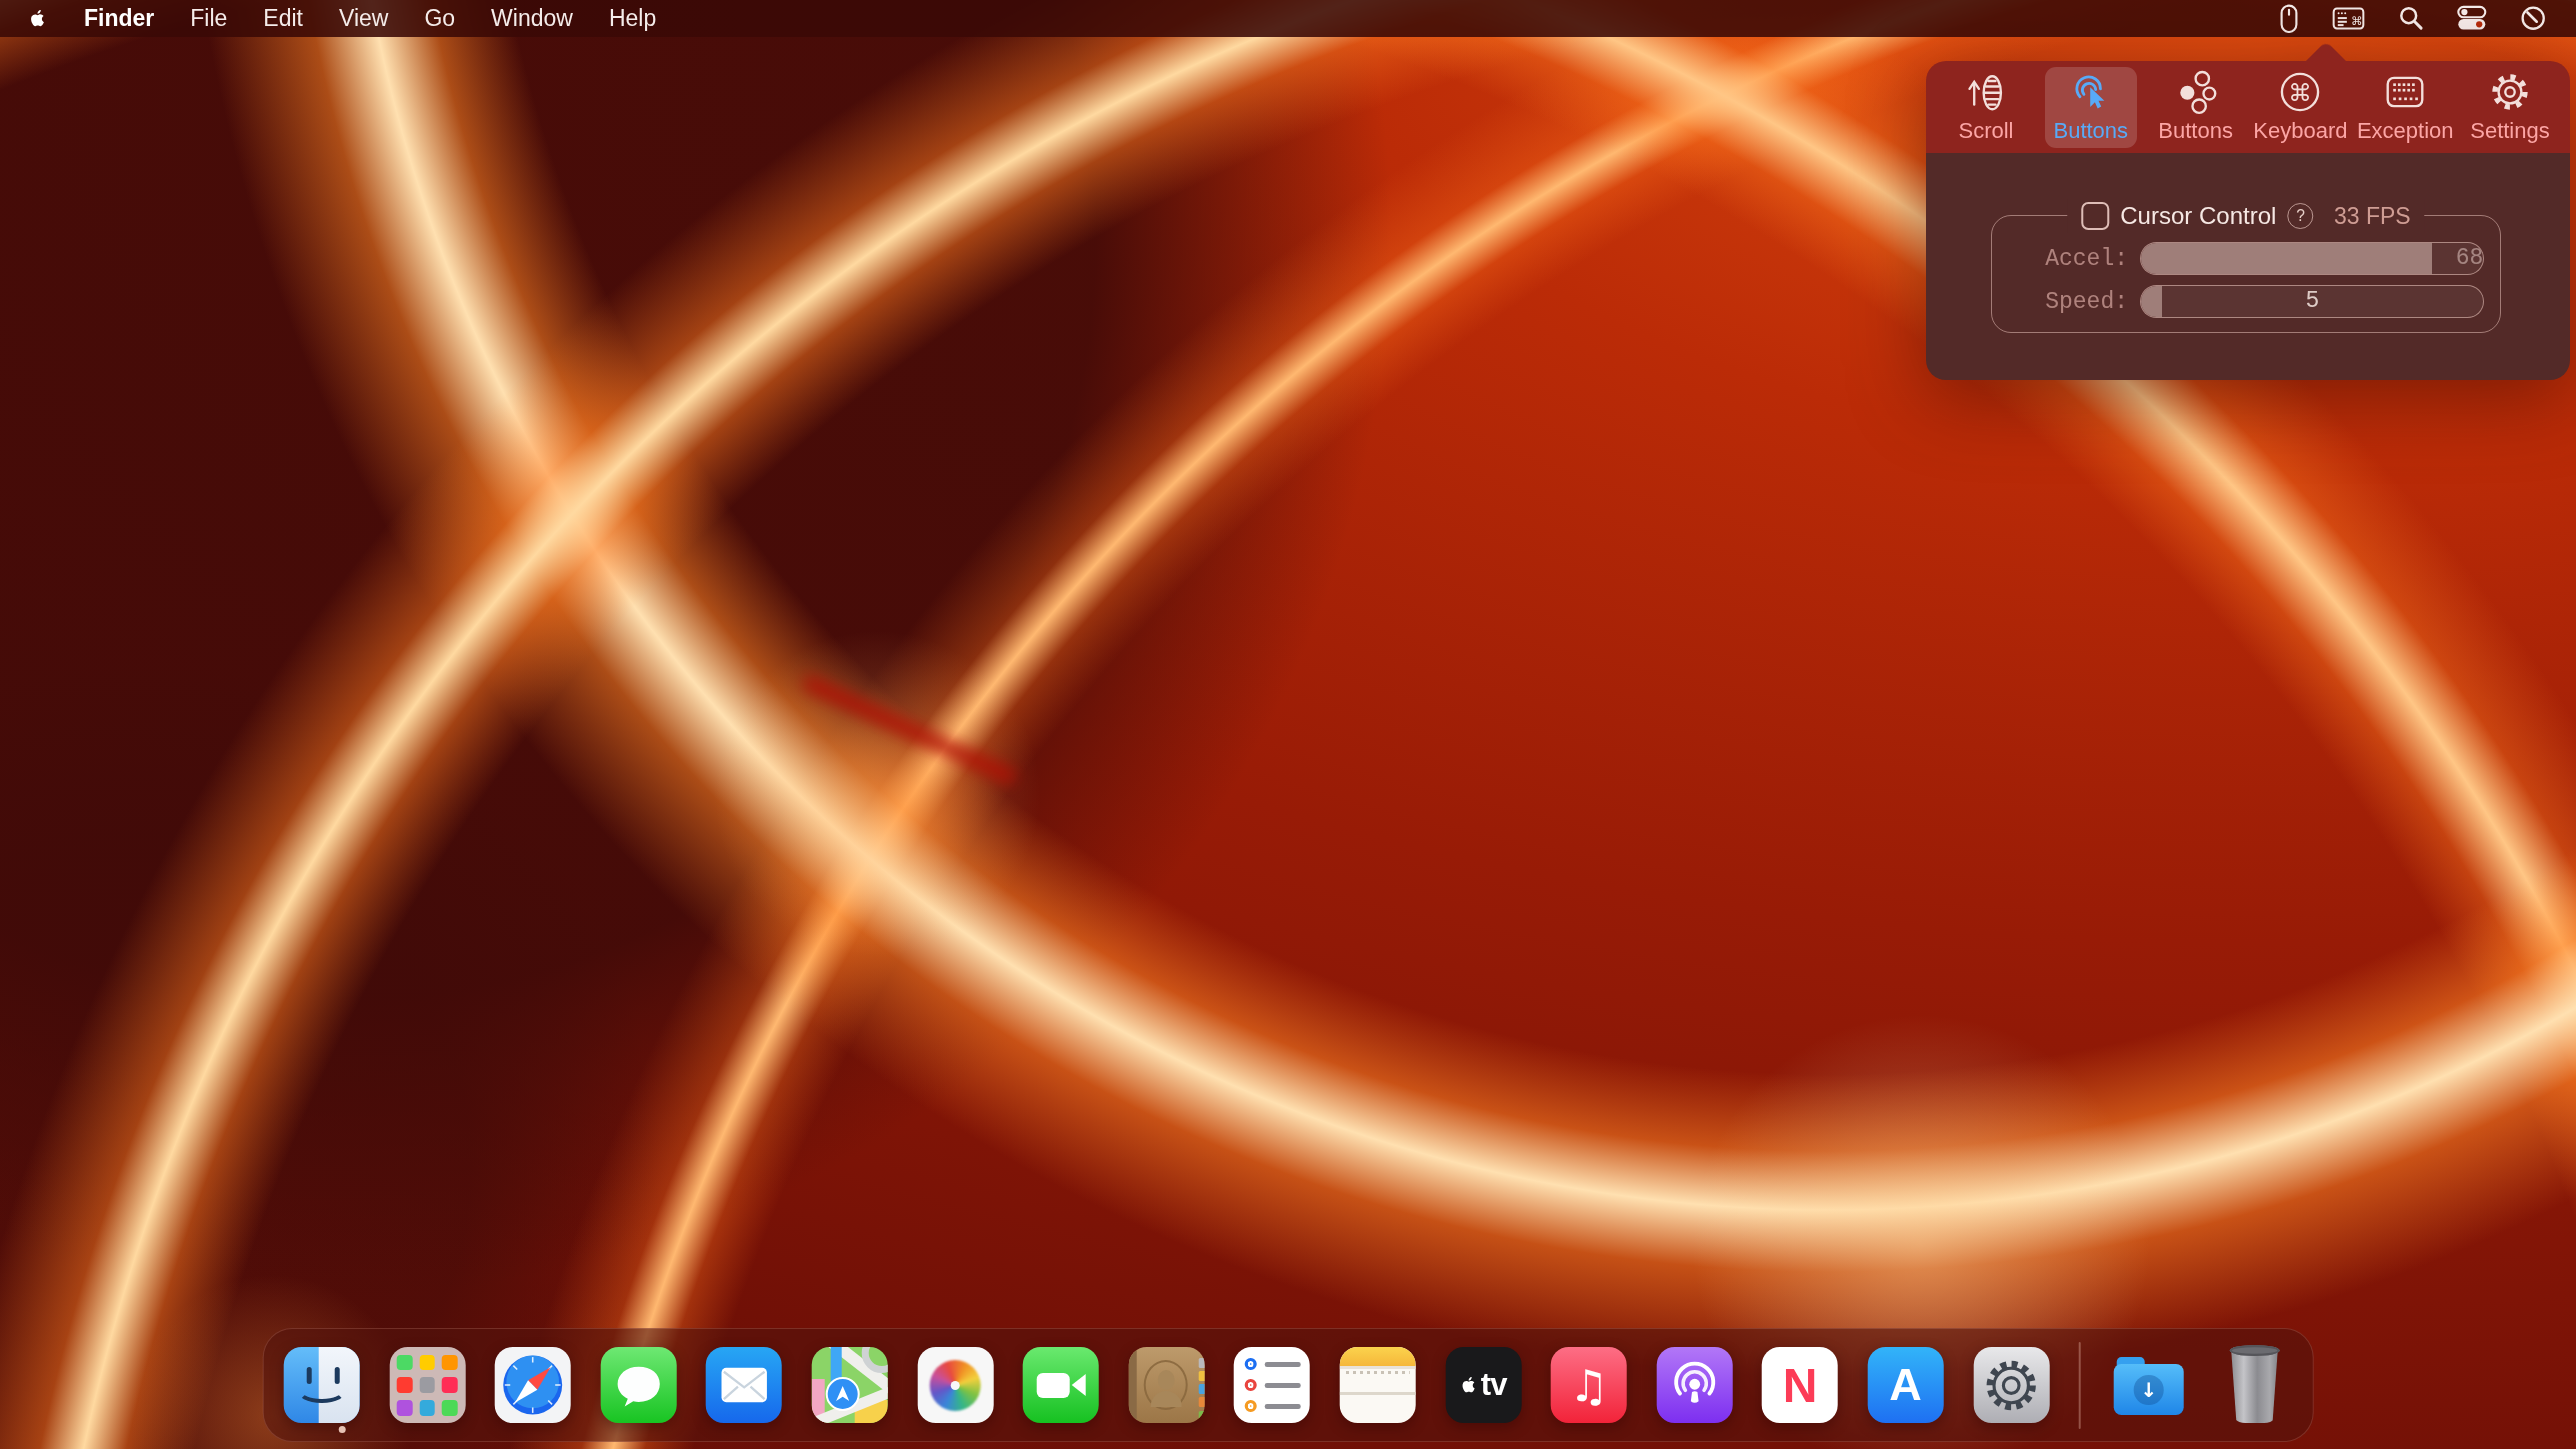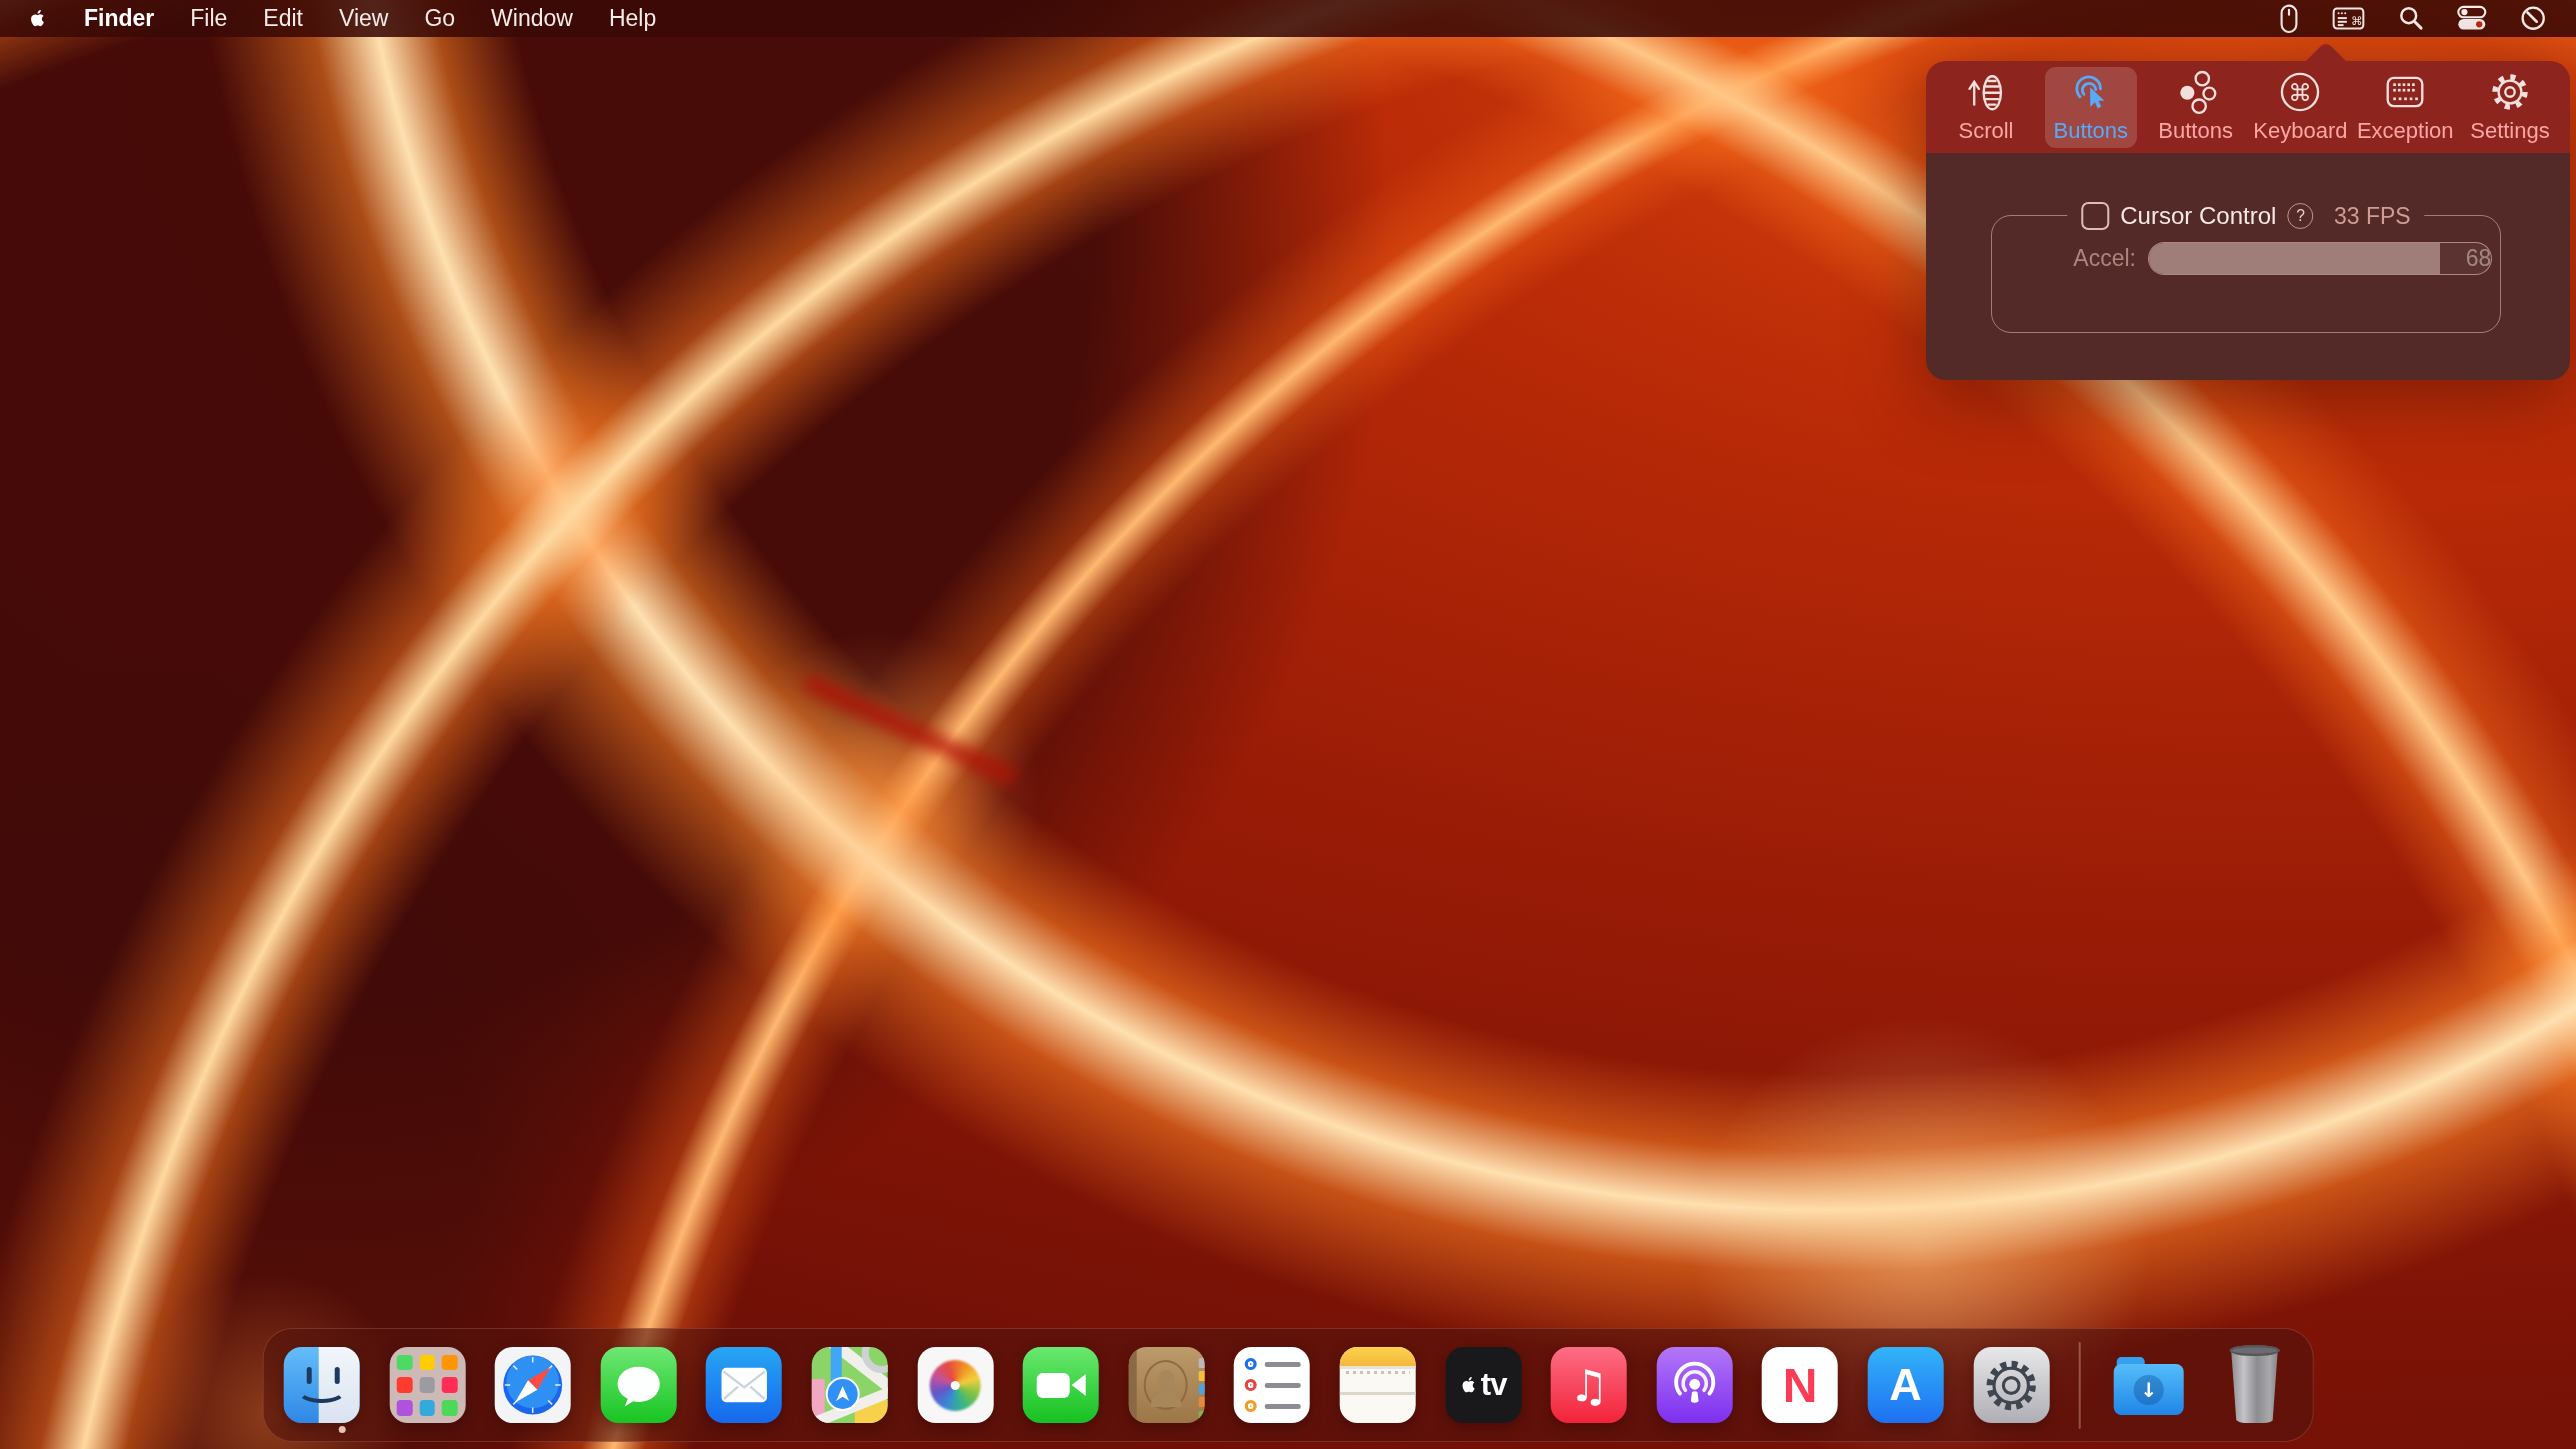--- a/index.html
+++ b/index.html
@@ -81,21 +81,21 @@
     background:transparent; flex:none;
   }
   .gb-label { font-size:24px; color:#f6e8e4; }
   .help-circle {
     width:26.4px; height:26.4px; border:1.9px solid rgba(230,195,188,.7); border-radius:50%;
     display:flex; align-items:center; justify-content:center;
     font-size:15.6px; color:#e6cfc8; flex:none;
   }
   .fps { font-size:23px; color:#cf9d94; margin-left:9.3px; }
 
-  .slider-row { position:absolute; left:12px; right:0; display:flex; align-items:center; }
+  .slider-row { position:absolute; left:4px; right:0; display:flex; align-items:center;font-family:Liberation Mono, monospace; }
   .slider-row.row-accel { top:26.4px; }
   .slider-row.row-speed { top:69px; }
   .slider-label { width:132px; text-align:right; font-size:23px; color:rgba(236,190,181,.6); margin-right:12.4px; }
   .slider-track {
     position:relative; width:344px; height:33px; border-radius:17px;
     border:1.6px solid rgba(243,205,197,.55); background:rgba(255,255,255,.05); overflow:hidden;
   }
   .slider-fill { position:absolute; left:0; top:0; bottom:0; background:rgba(255,228,220,.42); border-radius:15.6px 0 0 15.6px; }
   .slider-value { position:absolute; inset:0; text-align:center; line-height:31px; font-size:23px; }
   .slider-value.dim { color:rgba(225,200,195,.55);text-align:right; }
@@ -360,20 +360,27 @@
       </div>
 
       <div class="slider-row row-accel">
         <span class="slider-label">Accel:</span>
         <div class="slider-track">
           <div class="slider-fill" style="width: 85%;"></div>
           <span class="slider-value dim">68</span>
         </div>
       </div>
 
+      <div class="slider-row row-speed">
+        <span class="slider-label">Speed:</span>
+        <div class="slider-track">
+          <div class="slider-fill" style="width: 6%;"></div>
+          <span class="slider-value bright">5</span>
+        </div>
+      </div>
     </div>
   </div>
 </div>
 
 <div class="dock">
 
   <div class="dock-item" title="Finder">
     <div class="tile finder-bg">
       <div class="finder-right"></div>
       <div class="finder-eye l"></div>

